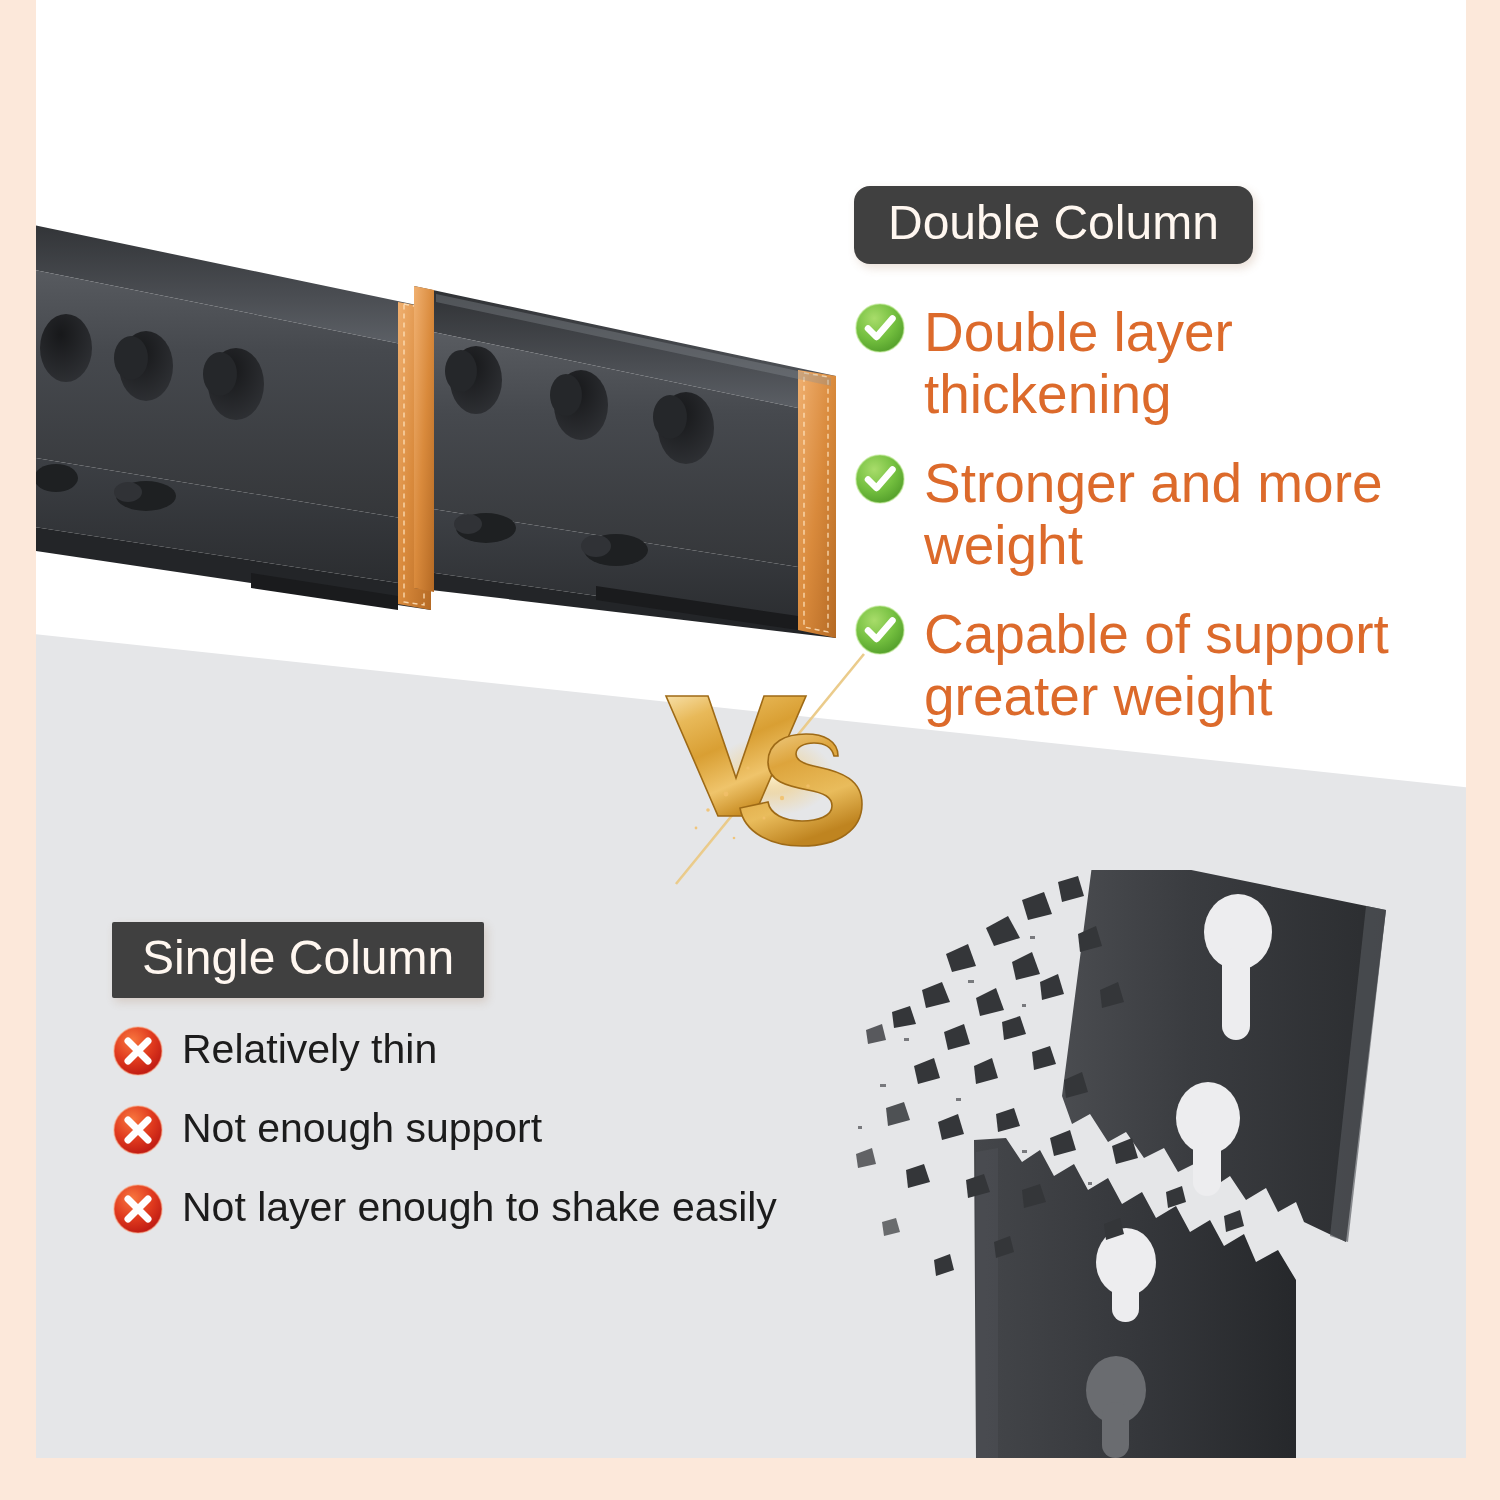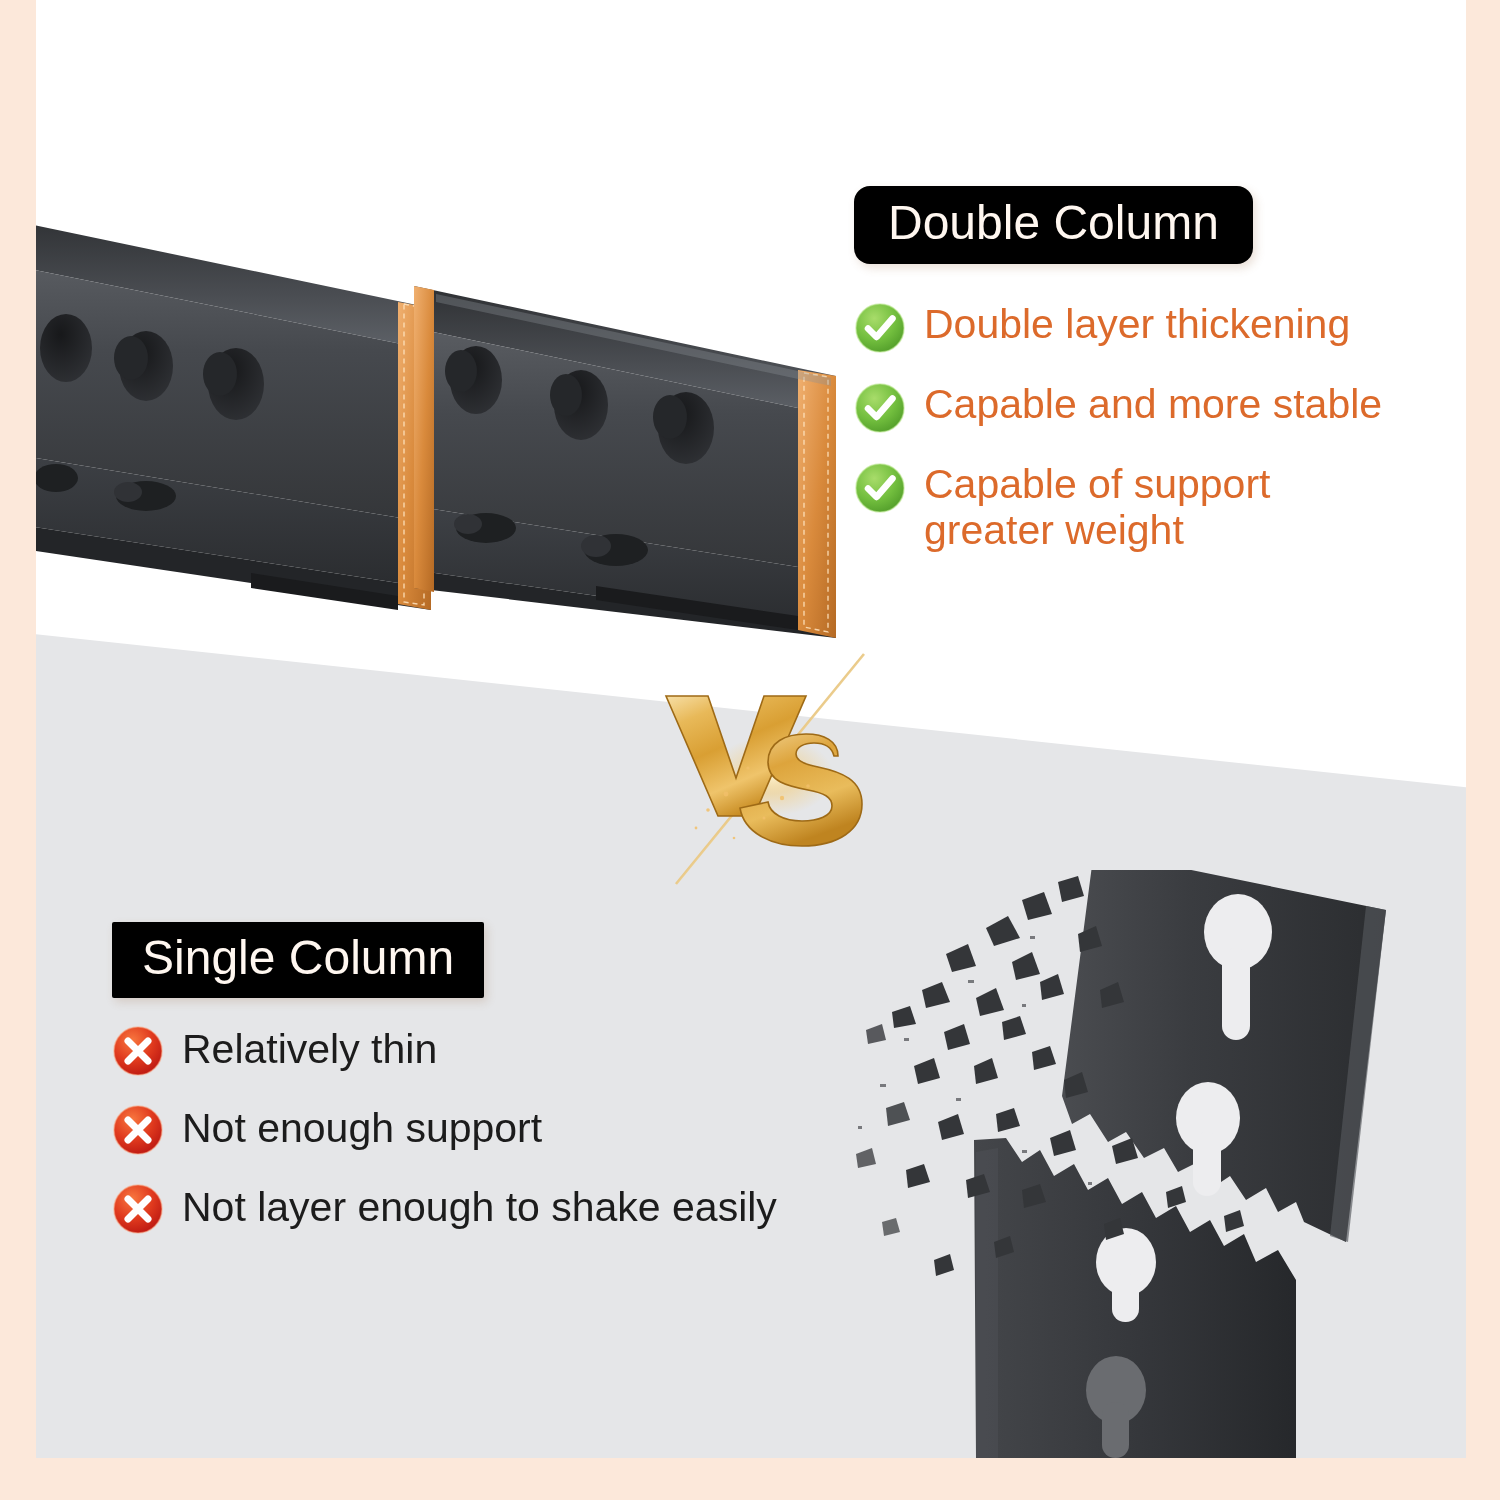--- a/index.html
+++ b/index.html
@@ -62,21 +62,21 @@
   
   #double-column-block {
     position: absolute;
     left: 818px;
     top: 186px;
     width: 610px;
     z-index: 12;
   }
   .pill {
     display: inline-block;
-    background: #000000;
+    background: #404040;
     border-radius: 16px;
     padding: 13px 34px 17px 34px;
     box-shadow: 3px 4px 10px rgba(150,100,60,0.20);
   }
   .pill-label {
     color: #FFF7F0;
     font-size: 48px;
     font-weight: normal;
     line-height: 1;
     white-space: nowrap;
@@ -93,21 +93,21 @@
   }
   #double-column-block .feature-item:first-child { margin-top: 36px; }
   .bullet-icon {
     flex: 0 0 auto;
     width: 52px;
     height: 52px;
     margin-right: 18px;
     margin-top: 2px;
   }
   .feature-text {
-    font-size: 41px;
+    font-size: 55px;
     line-height: 1.12;
     color: #DC6A2B;
     padding-top: 2px;
   }
 
   
   #vs-badge {
     position: absolute;
     left: 600px;
     top: 648px;
@@ -286,21 +286,21 @@
         </li>
 
         <li class="feature-item">
           <span class="bullet-icon">
             <svg viewBox="0 0 52 52" width="52" height="52">
               <circle cx="26" cy="26" r="24" fill="url(#gchk1)"></circle>
               <circle cx="26" cy="26" r="24" fill="none" stroke="#B8E58A" stroke-width="1.6" opacity="0.55"></circle>
               <path d="M 14 26.5 L 22.5 35 L 38.5 16.5" fill="none" stroke="#FFFFFF" stroke-width="6.5" stroke-linecap="round" stroke-linejoin="round"></path>
             </svg>
           </span>
-          <span class="feature-text">Capable and more stable</span>
+          <span class="feature-text">Stronger and more weight</span>
         </li>
 
         <li class="feature-item">
           <span class="bullet-icon">
             <svg viewBox="0 0 52 52" width="52" height="52">
               <circle cx="26" cy="26" r="24" fill="url(#gchk1)"></circle>
               <circle cx="26" cy="26" r="24" fill="none" stroke="#B8E58A" stroke-width="1.6" opacity="0.55"></circle>
               <path d="M 14 26.5 L 22.5 35 L 38.5 16.5" fill="none" stroke="#FFFFFF" stroke-width="6.5" stroke-linecap="round" stroke-linejoin="round"></path>
             </svg>
           </span>

